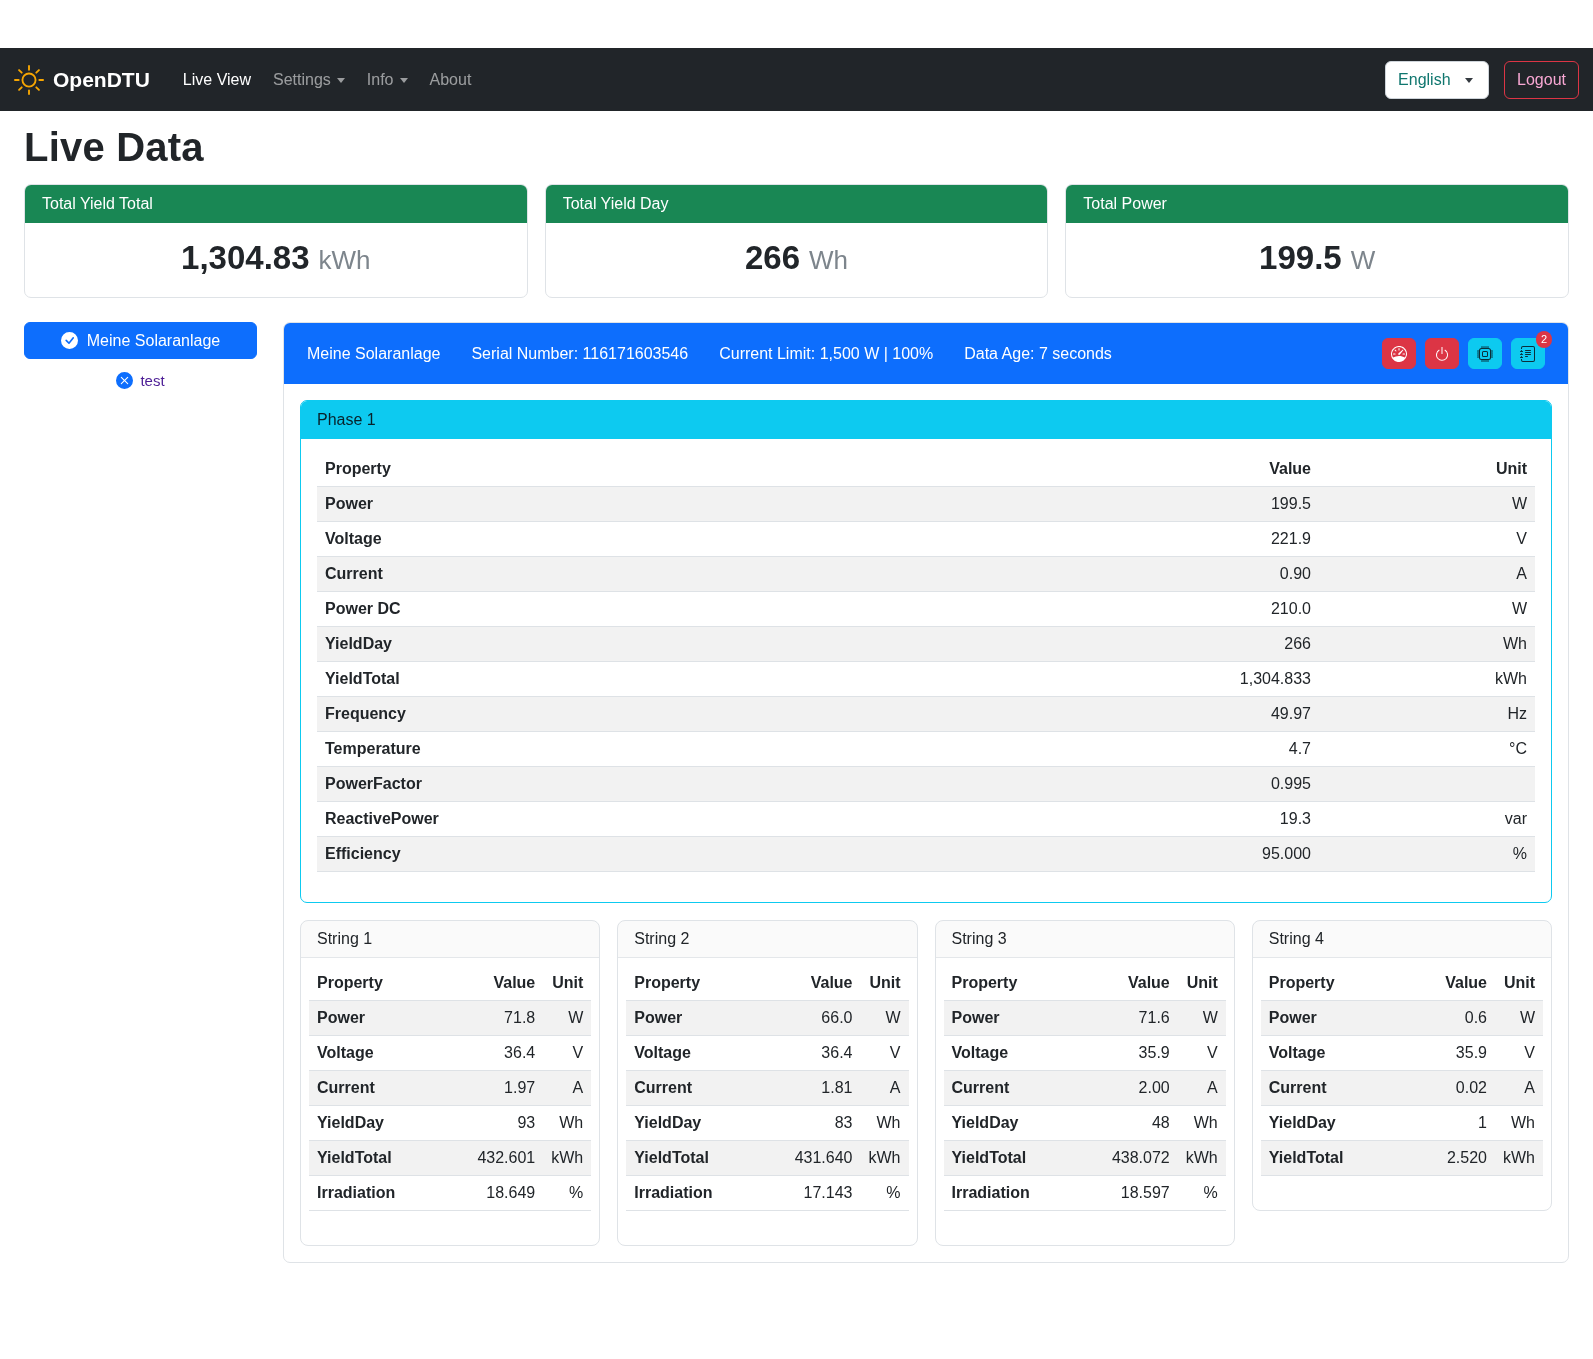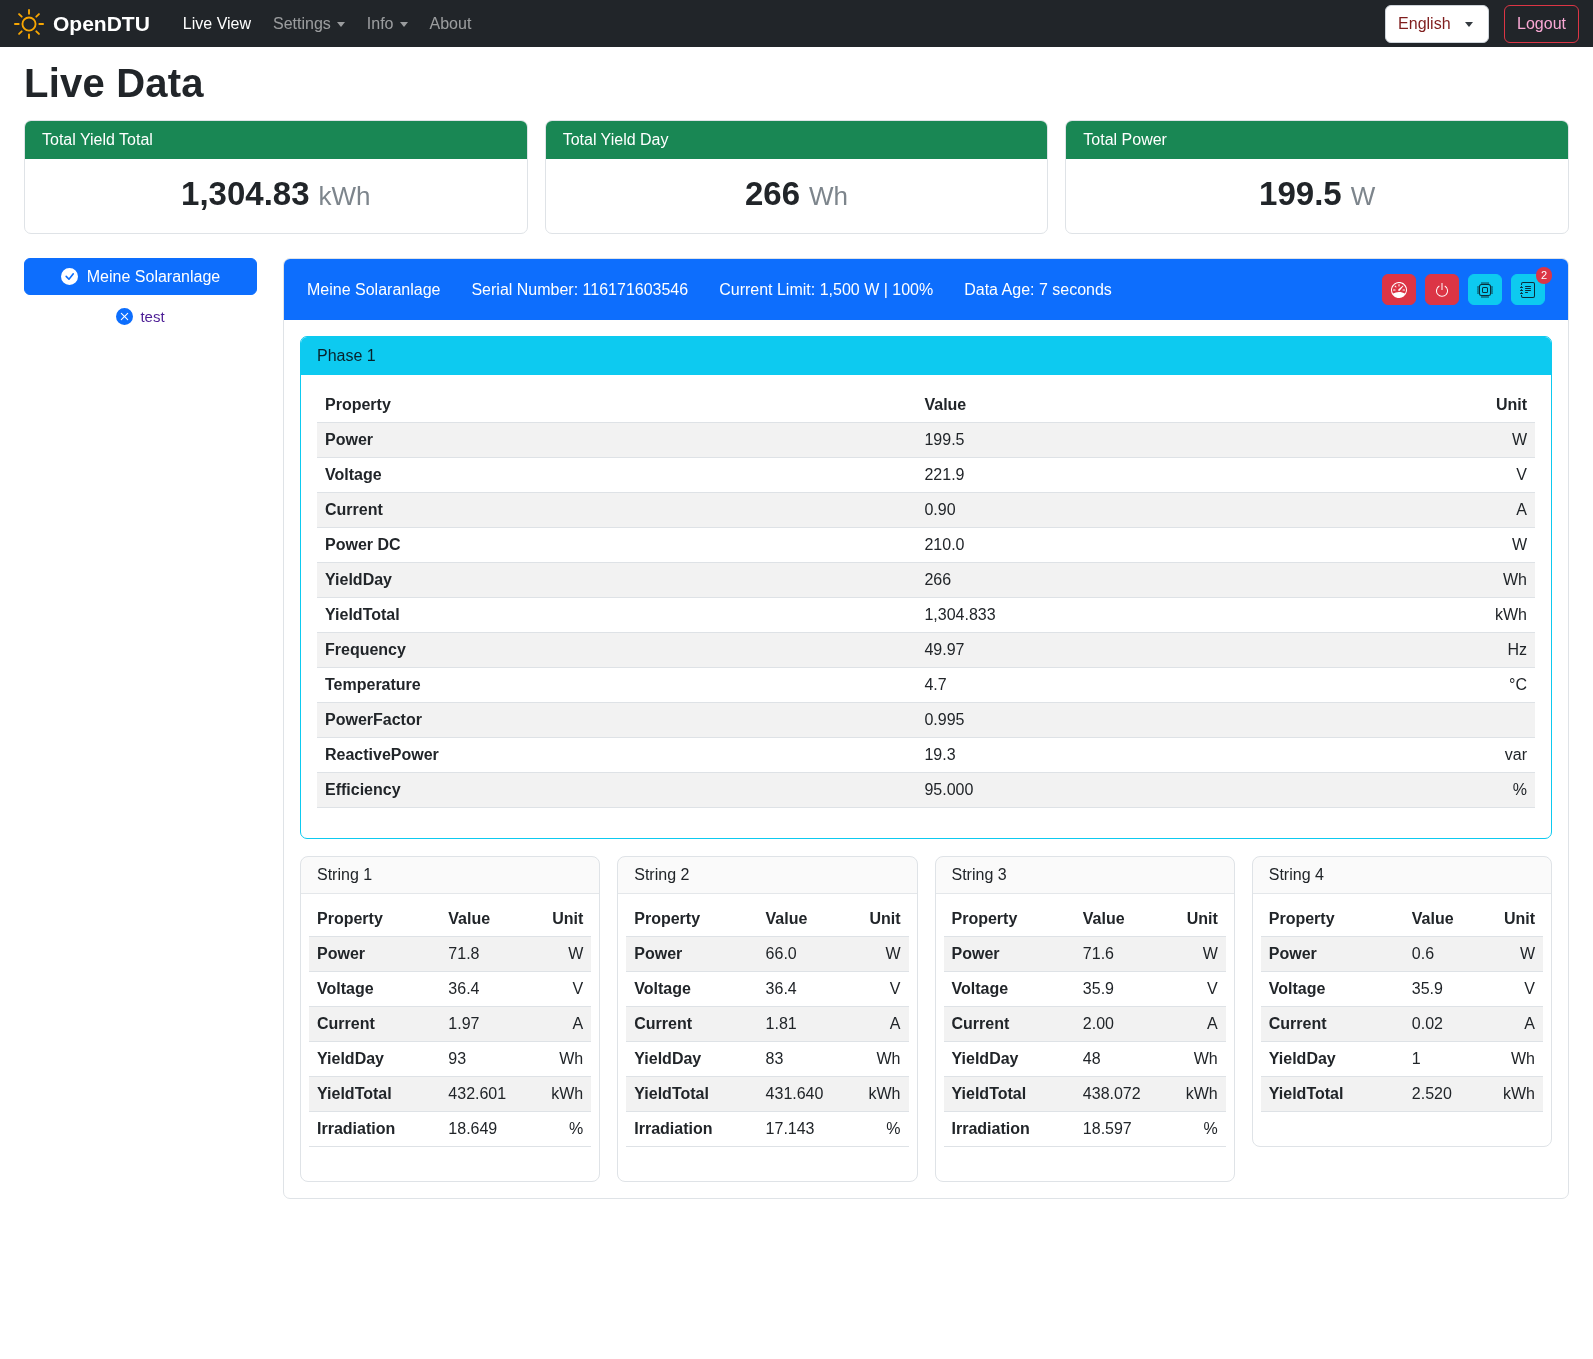--- a/index.html
+++ b/index.html
@@ -1,26 +1,26 @@
 <!DOCTYPE html>
 <html><head>
 <meta charset="utf-8">
 <style>
   * { box-sizing: border-box; margin: 0; padding: 0; }
   html, body { background: #fff; font-family: "Liberation Sans", sans-serif; color: #212529; }
 
   
-  .navbar { background: #212529; height: 47px; display: flex; align-items: center; padding: 0 14px; }
+  .navbar { background: #212529; height: 63px; display: flex; align-items: center; padding: 0 14px; margin-top: 48px; }
   .brand { display: flex; align-items: center; gap: 9px; color: #fff; font-size: 21px; font-weight: 700; margin-right: 22px; cursor: pointer; }
   .nav-links { display: flex; align-items: center; }
   .nav-link { color: rgba(255,255,255,.55); font-size: 16px; padding: 8px 11px; text-decoration: none; display: flex; align-items: center; gap: 6px; cursor: pointer; }
   .nav-link.active { color: #fff; }
   .caret-down { display: inline-block; width: 0; height: 0; border-left: 4px solid transparent; border-right: 4px solid transparent; border-top: 5px solid currentColor; margin-top: 2px; }
   .nav-right { margin-left: auto; display: flex; align-items: center; gap: 15px; }
-  .lang-select { background: #fff; color: #7f1d1d; border: 1px solid #ced4da; border-radius: 6px; height: 38px; padding: 0 12px; display: flex; align-items: center; gap: 14px; font-size: 16px; cursor: pointer; min-width: 104px; }
+  .lang-select { background: #fff; color: #0f766e; border: 1px solid #ced4da; border-radius: 6px; height: 38px; padding: 0 12px; display: flex; align-items: center; gap: 14px; font-size: 16px; cursor: pointer; min-width: 104px; }
   .lang-select .caret-down { border-top-color: #343a40; }
   .logout-btn { background: transparent; color: #f9a8d4; border: 1px solid #dc3545; border-radius: 6px; height: 38px; padding: 0 12px; font-size: 16px; font-family: inherit; cursor: pointer; }
 
   
   .container { padding: 0 24px 28px; }
   h1.page-title { font-size: 40px; font-weight: 700; margin: 14px 0 14px; letter-spacing: .2px; }
 
   .summary-cards { display: grid; grid-template-columns: repeat(3, 1fr); gap: 17px; margin-bottom: 24px; }
   .card { border: 1px solid #dfe3e7; border-radius: 7px; background: #fff; }
   .card-header-green { background: #198754; color: #fff; font-size: 16px; padding: 10px 17px; border-radius: 6px 6px 0 0; }
@@ -48,21 +48,21 @@
   
   .phase-panel { border: 1px solid #0dcaf0; border-radius: 7px; }
   .phase-header { background: #0dcaf0; color: #08222b; font-size: 16px; padding: 10px 16px; border-radius: 6px 6px 0 0; }
   .phase-body { padding: 13px 16px 30px; }
 
   
   table.data-table { width: 100%; border-collapse: collapse; font-size: 16px; }
   .data-table th, .data-table td { padding: 8px; border-bottom: 1px solid #dee2e6; text-align: left; vertical-align: middle; }
   .data-table thead th { font-weight: 700; }
   .data-table tbody th { font-weight: 700; }
-  .data-table .val { text-align: left; white-space: nowrap; }
+  .data-table .val { text-align: right; white-space: nowrap; }
   .data-table .unit { white-space: nowrap; text-align: right; }
   .phase-table .unit { width: 216px; }
   .string-table .unit { width: 46px; }
   .data-table tbody tr:nth-child(odd) { background: rgba(0,0,0,.05); }
 
   
   .strings-grid { display: grid; grid-template-columns: repeat(4, 1fr); gap: 17px; margin-top: 17px; align-items: start; }
   .string-card { border: 1px solid #dfe3e7; border-radius: 8px; background: #fff; }
   .string-header { padding: 9px 16px; font-size: 16px; background: rgba(0,0,0,.02); border-bottom: 1px solid #e4e7ea; border-radius: 6px 6px 0 0; }
   .string-body { padding: 8px 8px 34px; }

